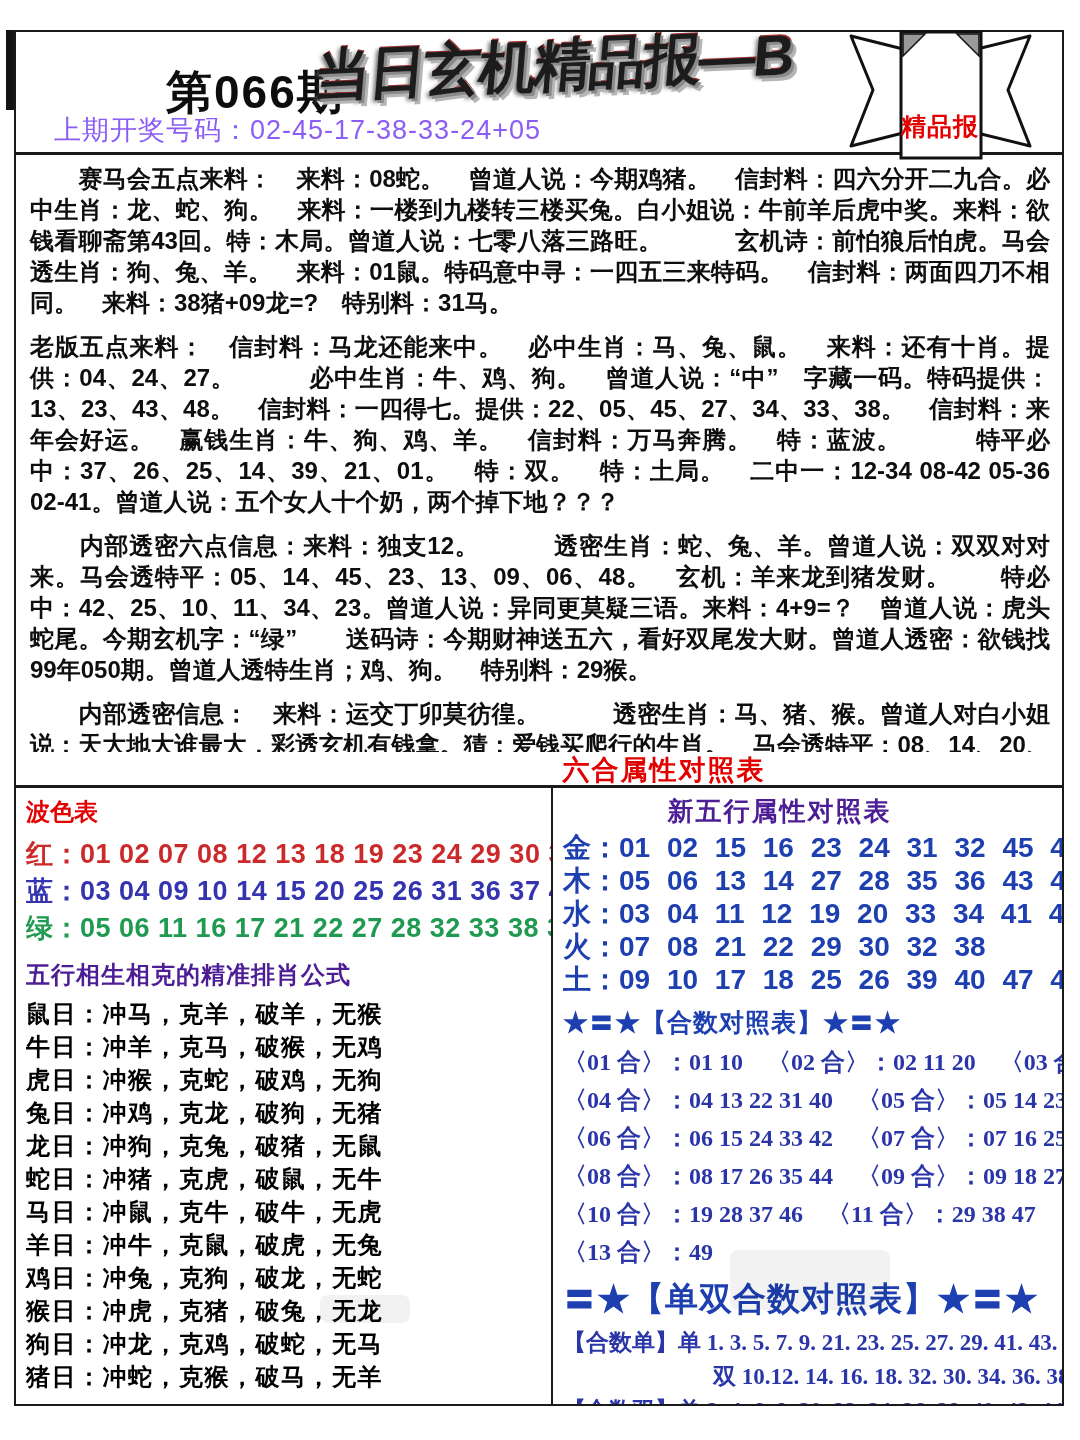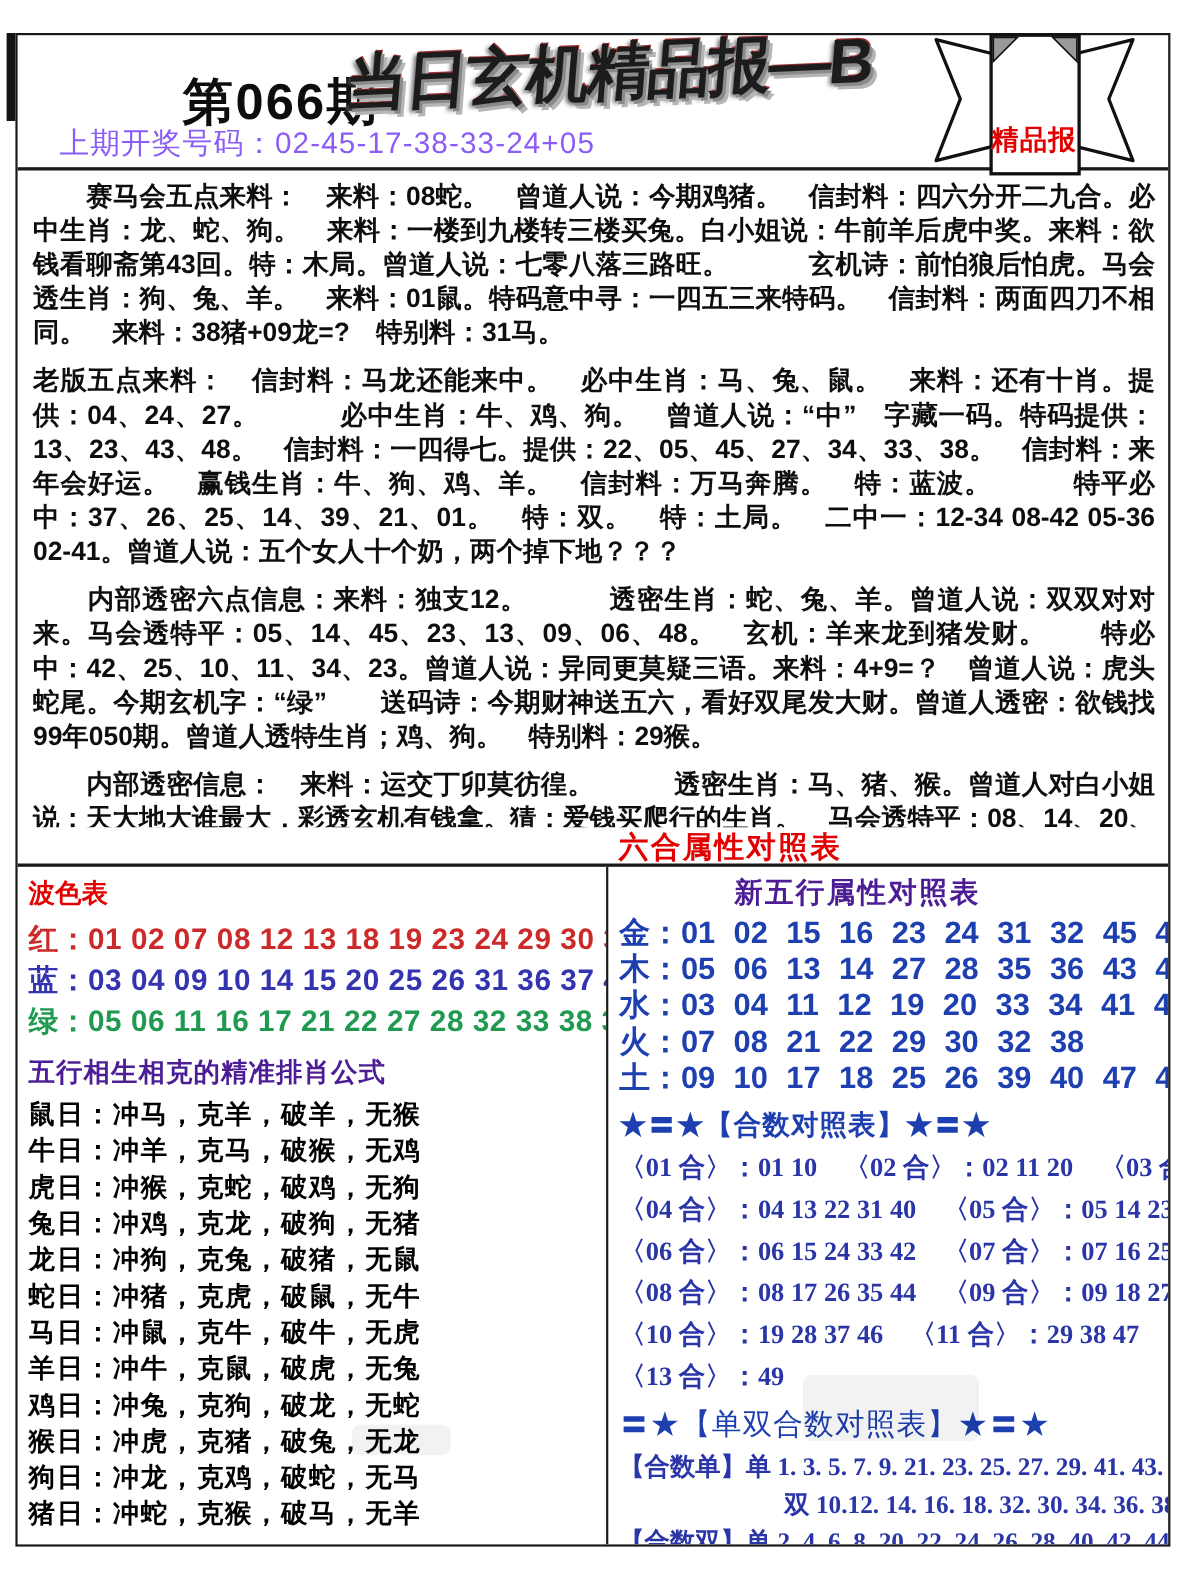--- a/index.html
+++ b/index.html
@@ -50,21 +50,21 @@
   .row-red{color:#cc2a2a;}
   .row-blue{color:#3434b0;}
   .row-green{color:#1f9a50;}
   .formula-title{color:#4c1d95;font-size:24px;font-weight:700;margin:12px 0 6px;letter-spacing:1px;}
   .zodiac{color:#000000;font-size:24px;font-weight:700;line-height:33px;letter-spacing:1.5px;white-space:nowrap;}
   .wuxing-title{color:#4c1d95;font-size:26px;font-weight:800;text-align:center;margin:4px 60px 2px 0;letter-spacing:2px;}
   .wuxing-row{color:#1d3fb0;font-size:28px;font-weight:800;line-height:33px;white-space:nowrap;}
   .wuxing-row .nums{word-spacing:9px;}
   .hesu-title{color:#1d3fb0;font-size:25px;font-weight:800;margin:10px 0 4px;letter-spacing:1px;}
   .hesu-line{color:#2a35a8;font-family:"Liberation Serif", serif;font-size:24px;font-weight:700;line-height:38px;white-space:nowrap;}
-  .ds-title{color:#1d3fb0;font-size:27px;font-weight:400;margin:6px 0 4px;letter-spacing:1px;}
+  .ds-title{color:#1d3fb0;font-size:33px;font-weight:700;margin:6px 0 4px;letter-spacing:1px;}
   .ds-line{color:#2a35a8;font-family:"Liberation Serif", serif;font-size:23px;font-weight:700;line-height:34px;white-space:nowrap;}
   .ds-line.indent{padding-left:150px;}
   .smudge{position:absolute;background:rgba(0,0,0,0.05);border-radius:8px;}
 </style>
 </head>
 <body>
 
 <div class="page">
   <div class="edge-blot"></div>
 

